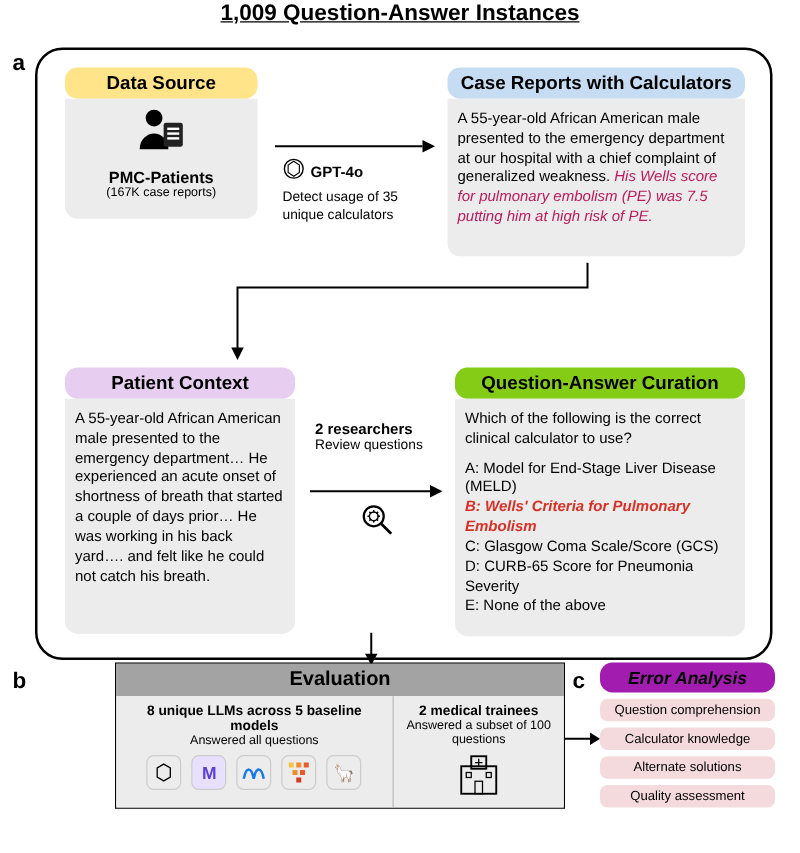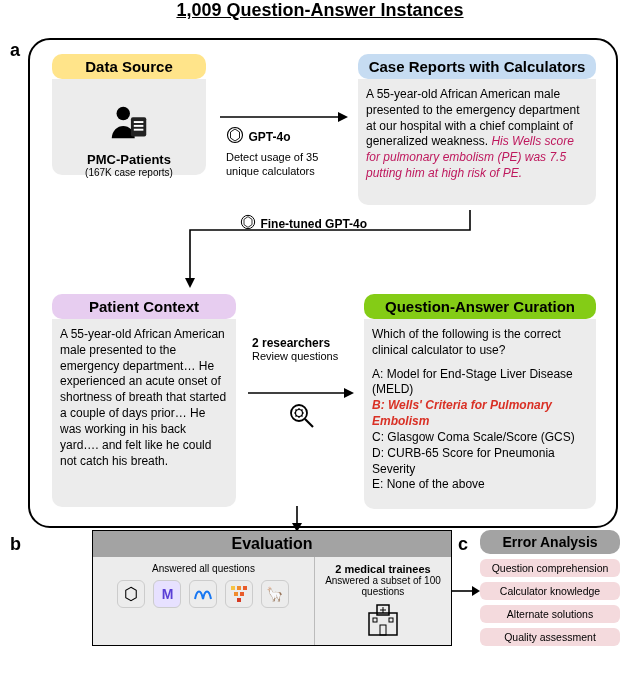--- a/index.html
+++ b/index.html
@@ -11,21 +11,21 @@
   .box-text { font-size: 12px; line-height: 1.32; }
   .red { color: #be185d; font-style: italic; }
   .red-bolditalic { color: #d93025; font-style: italic; font-weight: 600; }
   .gray { background: #ececec; }
   
   .hdr-yellow { background: #ffe48a; }
   .hdr-blue { background: #c6dcf2; }
   .hdr-purple { background: #e7cdf0; }
   .hdr-lav { background: #84cc16; }
   .hdr-lav2 { background: #a3a3a3; }
-  .hdr-pink { background: #a3a3a3; }
+  .hdr-pink { background: #a21caf; font-style: italic; }
   .hdr { text-align: center; font-weight: 700; font-size: 15px; border-radius: 10px; padding: 4px 6px; }
   .subtext { font-size: 11px; line-height: 1.25; }
   .tiny { font-size: 10px; }
   .icon { display: inline-block; vertical-align: middle; }
   .arrow { position: absolute; }
   .eval-box { position: absolute; left: 92px; top: 530px; width: 360px; border: 1px solid #000; }
   .eval-hdr { text-align:center; font-weight:700; font-size:16px; padding:4px; }
   .eval-body { display:flex; }
   .eval-col { padding:6px 8px; font-size:11px; text-align:center; }
   .err-box { position: absolute; left: 480px; top: 530px; width: 140px; }
@@ -38,21 +38,21 @@
 
 <div class="page-title">1,009 Question-Answer Instances</div>
 <span class="panel-label" style="left:10px; top:40px;">a</span>
 <span class="panel-label" style="left:10px; top:534px;">b</span>
 <span class="panel-label" style="left:458px; top:534px;">c</span>
 
 <div class="container">
 
   <div class="box" style="left:14px; top:8px; width:170px; height:128px;">
     <div class="hdr hdr-yellow">Data Source</div>
-    <div class="gray" style="padding:21px; border-radius:0 0 10px 10px; height:96px; text-align:center;">
+    <div class="gray" style="padding:2px; border-radius:0 0 10px 10px; height:96px; text-align:center;">
       <span class="icon">
         <svg width="46" height="46" viewBox="0 0 48 48">
             <circle cx="18" cy="14" r="7" fill="#000"></circle>
             <path d="M6 40c0-8 6-13 12-13s12 5 12 13H6z" fill="#000"></path>
             <rect x="26" y="18" width="16" height="20" rx="2" fill="#222"></rect>
             <rect x="29" y="22" width="10" height="2" fill="#fff"></rect>
             <rect x="29" y="26" width="10" height="2" fill="#fff"></rect>
             <rect x="29" y="30" width="10" height="2" fill="#fff"></rect>
           </svg>
       </span>
@@ -84,29 +84,20 @@
       <span>A 55-year-old African American male presented to the emergency department at our hospital with a chief complaint of generalized weakness. </span><span class="red">His Wells score for pulmonary embolism (PE) was 7.5 putting him at high risk of PE.</span>
     </div>
   </div>
 
   <div class="arrow" style="left:150px; top:170px;">
     <svg width="300" height="80">
         <path d="M290 0 V20 H10 V70" fill="none" stroke="#000" stroke-width="1.6"></path>
         <polygon points="5,68 10,78 15,68" fill="#000"></polygon>
       </svg>
   </div>
-  <div style="position:absolute; left:210px; top:174px;">
-    <span class="icon">
-      <svg width="16" height="16" viewBox="0 0 24 24">
-          <circle cx="12" cy="12" r="10" fill="none" stroke="#000" stroke-width="1.5"></circle>
-          <path d="M12 4l6 4v8l-6 4-6-4V8z" fill="none" stroke="#000" stroke-width="1.2"></path>
-        </svg>
-    </span>
-    <span style="font-weight:600; font-size:12px;">Fine-tuned GPT-4o</span>
-  </div>
 
   <div class="box" style="left:14px; top:248px; width:200px; height:220px;">
     <div class="hdr hdr-purple">Patient Context</div>
     <div class="gray box-text" style="padding:8px; border-radius:0 0 10px 10px; height:188px;">A 55-year-old African American male presented to the emergency department… He experienced an acute onset of shortness of breath that started a couple of days prior… He was working in his back yard…. and felt like he could not catch his breath.</div>
   </div>
 
   <div class="arrow" style="left:218px; top:346px;">
     <svg width="106" height="14">
         <line x1="0" y1="7" x2="96" y2="7" stroke="#000" stroke-width="1.6"></line>
         <polygon points="96,2 106,7 96,12" fill="#000"></polygon>
@@ -145,20 +136,21 @@
   <svg width="14" height="26">
       <line x1="7" y1="0" x2="7" y2="18" stroke="#000" stroke-width="1.6"></line>
       <polygon points="2,17 7,26 12,17" fill="#000"></polygon>
     </svg>
 </div>
 
 <div class="eval-box">
   <div class="eval-hdr hdr-lav2">Evaluation</div>
   <div class="eval-body gray">
     <div class="eval-col" style="width:62%; border-right:1px solid #bbb;">
+      <div style="font-weight:700;">8 unique LLMs across 5 baseline models</div>
       <div class="tiny">Answered all questions</div>
       <div class="model-icons">
         <span class="mi">
             <svg width="18" height="18" viewBox="0 0 24 24">
               <path d="M12 3l7 4v10l-7 4-7-4V7z" fill="none" stroke="#000" stroke-width="1.4"></path>
             </svg>
           </span>
         <span class="mi" style="background:#e7e1ff;">
             <span style="color:#5a3fd6;font-weight:700;">M</span>
           </span>

